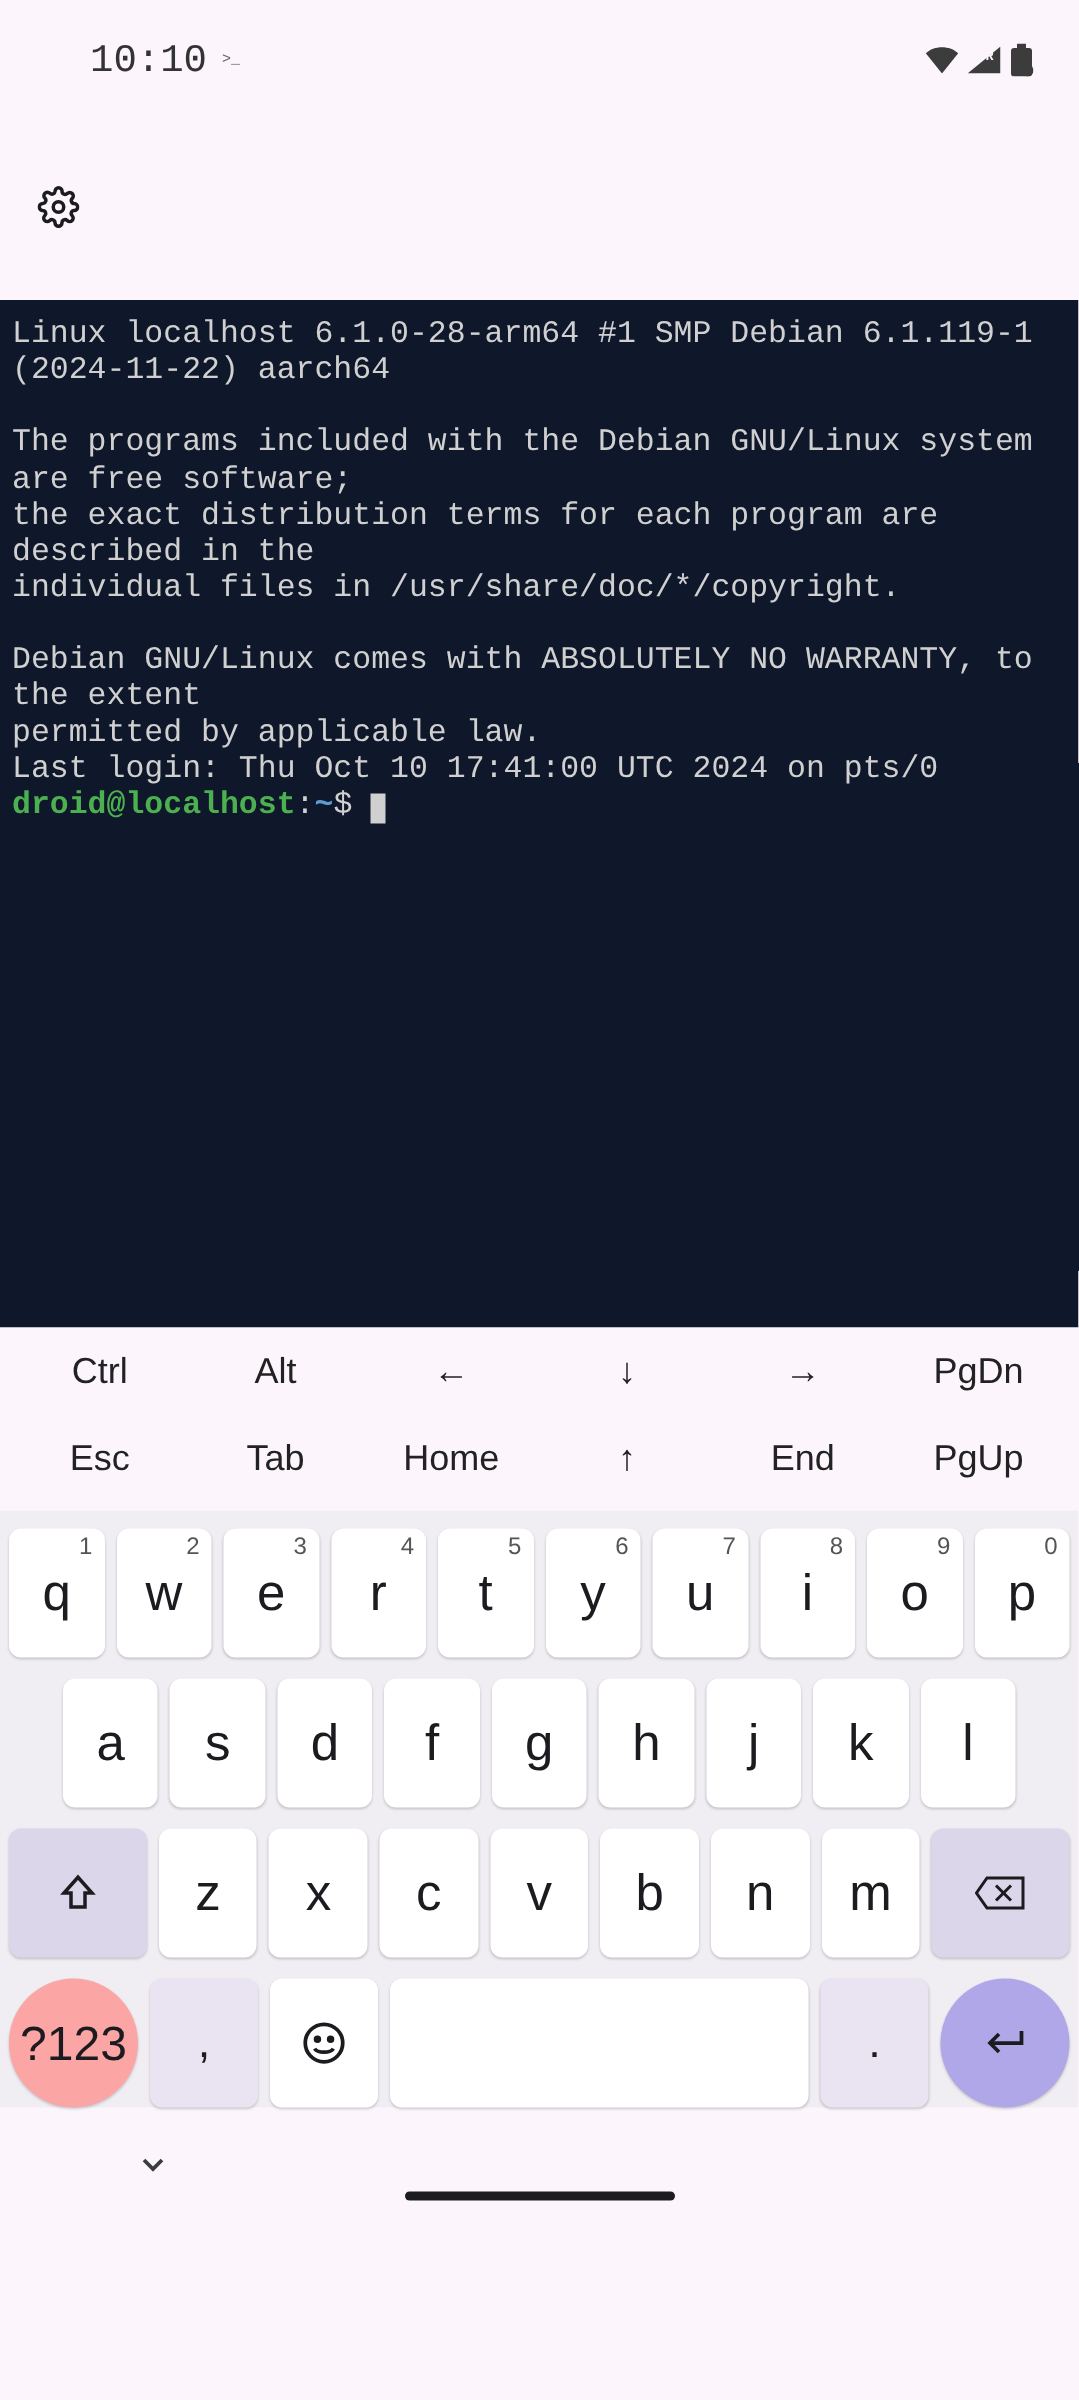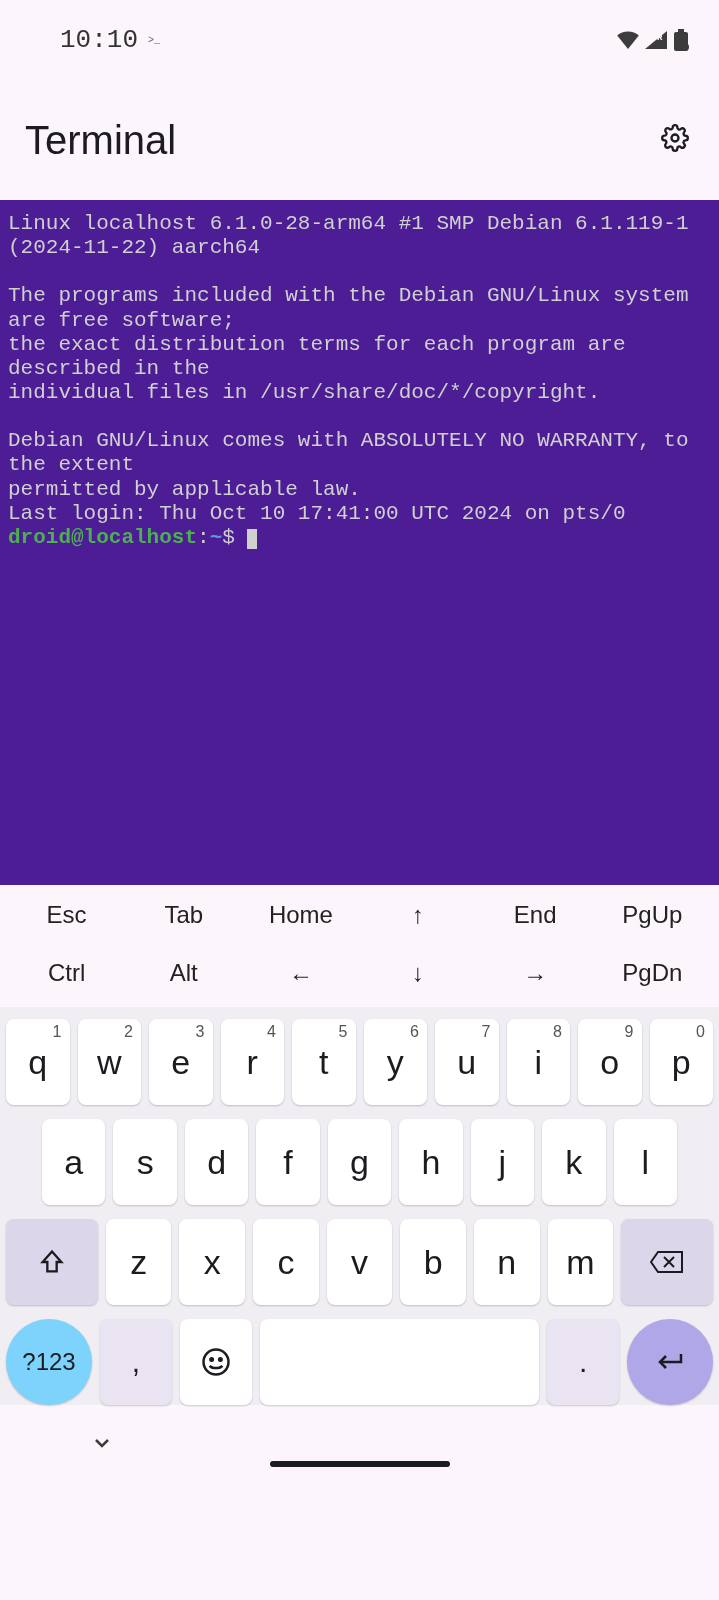--- a/index.html
+++ b/index.html
@@ -8,37 +8,37 @@
   .status-bar { height: 80px; display: flex; align-items: center; justify-content: space-between; padding: 0 30px 0 60px; font-family: Liberation Mono, monospace; }
   .status-left { display: flex; align-items: center; gap: 10px; }
   .status-time { font-size: 26px; font-weight: 500; color: #333; }
   .status-extra { font-size: 10px; color: #666; }
   .status-right { display: flex; align-items: center; gap: 6px; }
 
   .app-bar { height: 120px; display: flex; align-items: center; justify-content: space-between; padding: 0 30px 0 25px; }
   .app-title { font-size: 40px; font-weight: 400; color: #1c1b1f; }
   .gear-icon { width: 28px; height: 28px; }
 
-  .terminal { background: #4c1d95; color: #d0d0d0; font-family: "Courier New", monospace; font-size: 21px; line-height: 1.15; padding: 12px 8px; height: 685px; white-space: pre-wrap; word-wrap: break-word; overflow: hidden; }
+  .terminal { background: #0f172a; color: #d0d0d0; font-family: "Courier New", monospace; font-size: 21px; line-height: 1.15; padding: 12px 8px; height: 685px; white-space: pre-wrap; word-wrap: break-word; overflow: hidden; }
   .t-green { color: #4caf50; font-weight: bold; }
   .t-blue { color: #5c9cd4; font-weight: bold; }
   .cursor { display: inline-block; width: 10px; height: 20px; background: #d0d0d0; vertical-align: text-bottom; }
 
   .nav-keys { background: #fcf6fc; padding: 16px 8px 20px 8px; }
   .nav-row { display: flex; justify-content: space-around; align-items: center; margin-bottom: 30px; }
   .nav-row:last-child { margin-bottom: 0; }
   .nav-key { font-size: 24px; color: #222; width: 110px; text-align: center; cursor: pointer; }
 
   .keyboard { background: #f0edf3; padding: 12px 6px 0 6px; }
   .kb-row { display: flex; justify-content: center; gap: 8px; margin-bottom: 14px; }
   .key { background: #fff; border-radius: 8px; height: 86px; display: flex; align-items: center; justify-content: center; font-size: 34px; color: #1c1b1f; position: relative; box-shadow: 0 1px 2px rgba(0,0,0,0.2); cursor: pointer; flex: 1; }
   .key .digit { position: absolute; top: 4px; right: 8px; font-size: 16px; color: #555; }
   .row2 { padding: 0 36px; }
   .key-shift, .key-backspace { background: #dcd6ea; flex: 1.4; }
-  .key-123 { background: #7dd3fc; border-radius: 50%; width: 86px; height: 86px; flex: none; font-size: 24px; }
+  .key-123 { background: #fca5a5; border-radius: 50%; width: 86px; height: 86px; flex: none; font-size: 32px; }
   .key-comma, .key-period { background: #eae4f2; flex: 0.9; font-size: 30px; }
   .key-emoji { flex: 0.9; }
   .key-space { flex: 3.5; }
   .key-enter { background: #b0a7e8; border-radius: 50%; width: 86px; height: 86px; flex: none; }
   .rowlast { align-items: center; }
 
   .nav-bar { height: 90px; display: flex; align-items: center; justify-content: center; position: relative; }
   .nav-pill { width: 180px; height: 6px; background: #1c1b1f; border-radius: 3px; }
   .nav-chevron { position: absolute; left: 90px; top: 12px; }
 </style>
@@ -60,21 +60,20 @@
       </svg>
     <svg width="16" height="22" viewBox="0 0 14 22">
         <rect x="4" y="0" width="6" height="3" fill="#3c3c3c"></rect>
         <rect x="0" y="3" width="14" height="19" rx="2" fill="#3c3c3c"></rect>
         <circle cx="11" cy="18" r="4" fill="#3c3c3c"></circle>
       </svg>
   </div>
 </div>
 
 <div class="app-bar">
-  <span class="app-title">Terminal</span>
   <span>
     <svg class="gear-icon" viewBox="0 0 24 24" fill="none" stroke="#1c1b1f" stroke-width="2">
       <circle cx="12" cy="12" r="3"></circle>
       <path d="M19.4 15a1.7 1.7 0 0 0 .34 1.87l.06.06a2 2 0 1 1-2.83 2.83l-.06-.06a1.7 1.7 0 0 0-1.87-.34 1.7 1.7 0 0 0-1.04 1.56V21a2 2 0 1 1-4 0v-.09a1.7 1.7 0 0 0-1.11-1.55 1.7 1.7 0 0 0-1.87.34l-.06.06a2 2 0 1 1-2.83-2.83l.06-.06a1.7 1.7 0 0 0 .34-1.87 1.7 1.7 0 0 0-1.56-1.04H3a2 2 0 1 1 0-4h.09a1.7 1.7 0 0 0 1.55-1.11 1.7 1.7 0 0 0-.34-1.87l-.06-.06a2 2 0 1 1 2.83-2.83l.06.06a1.7 1.7 0 0 0 1.87.34h.01A1.7 1.7 0 0 0 10.05 3V3a2 2 0 1 1 4 0v.09a1.7 1.7 0 0 0 1.04 1.56 1.7 1.7 0 0 0 1.87-.34l.06-.06a2 2 0 1 1 2.83 2.83l-.06.06a1.7 1.7 0 0 0-.34 1.87v.01a1.7 1.7 0 0 0 1.56 1.04H21a2 2 0 1 1 0 4h-.09a1.7 1.7 0 0 0-1.56 1.04z"></path>
     </svg>
   </span>
 </div>
 
 <div class="terminal"><span>Linux localhost 6.1.0-28-arm64 #1 SMP Debian 6.1.119-1 (2024-11-22) aarch64</span>
 <span></span>
@@ -82,34 +81,34 @@
 <span>the exact distribution terms for each program are described in the</span>
 <span>individual files in /usr/share/doc/*/copyright.</span>
 <span></span>
 <span>Debian GNU/Linux comes with ABSOLUTELY NO WARRANTY, to the extent</span>
 <span>permitted by applicable law.</span>
 <span>Last login: Thu Oct 10 17:41:00 UTC 2024 on pts/0</span>
 <span class="t-green">droid@localhost</span><span>:</span><span class="t-blue">~</span><span>$ </span><span class="cursor"></span></div>
 
 <div class="nav-keys">
   <div class="nav-row">
+    <span class="nav-key">Ctrl</span>
+    <span class="nav-key">Alt</span>
+    <span class="nav-key">←</span>
+    <span class="nav-key">↓</span>
+    <span class="nav-key">→</span>
+    <span class="nav-key">PgDn</span>
+  </div>
+  <div class="nav-row">
     <span class="nav-key">Esc</span>
     <span class="nav-key">Tab</span>
     <span class="nav-key">Home</span>
     <span class="nav-key">↑</span>
     <span class="nav-key">End</span>
     <span class="nav-key">PgUp</span>
-  </div>
-  <div class="nav-row">
-    <span class="nav-key">Ctrl</span>
-    <span class="nav-key">Alt</span>
-    <span class="nav-key">←</span>
-    <span class="nav-key">↓</span>
-    <span class="nav-key">→</span>
-    <span class="nav-key">PgDn</span>
   </div>
 </div>
 
 <div class="keyboard">
   <div class="kb-row">
     <div class="key">
         <span>q</span>
         <span class="digit">1</span>
       </div>
     <div class="key">

